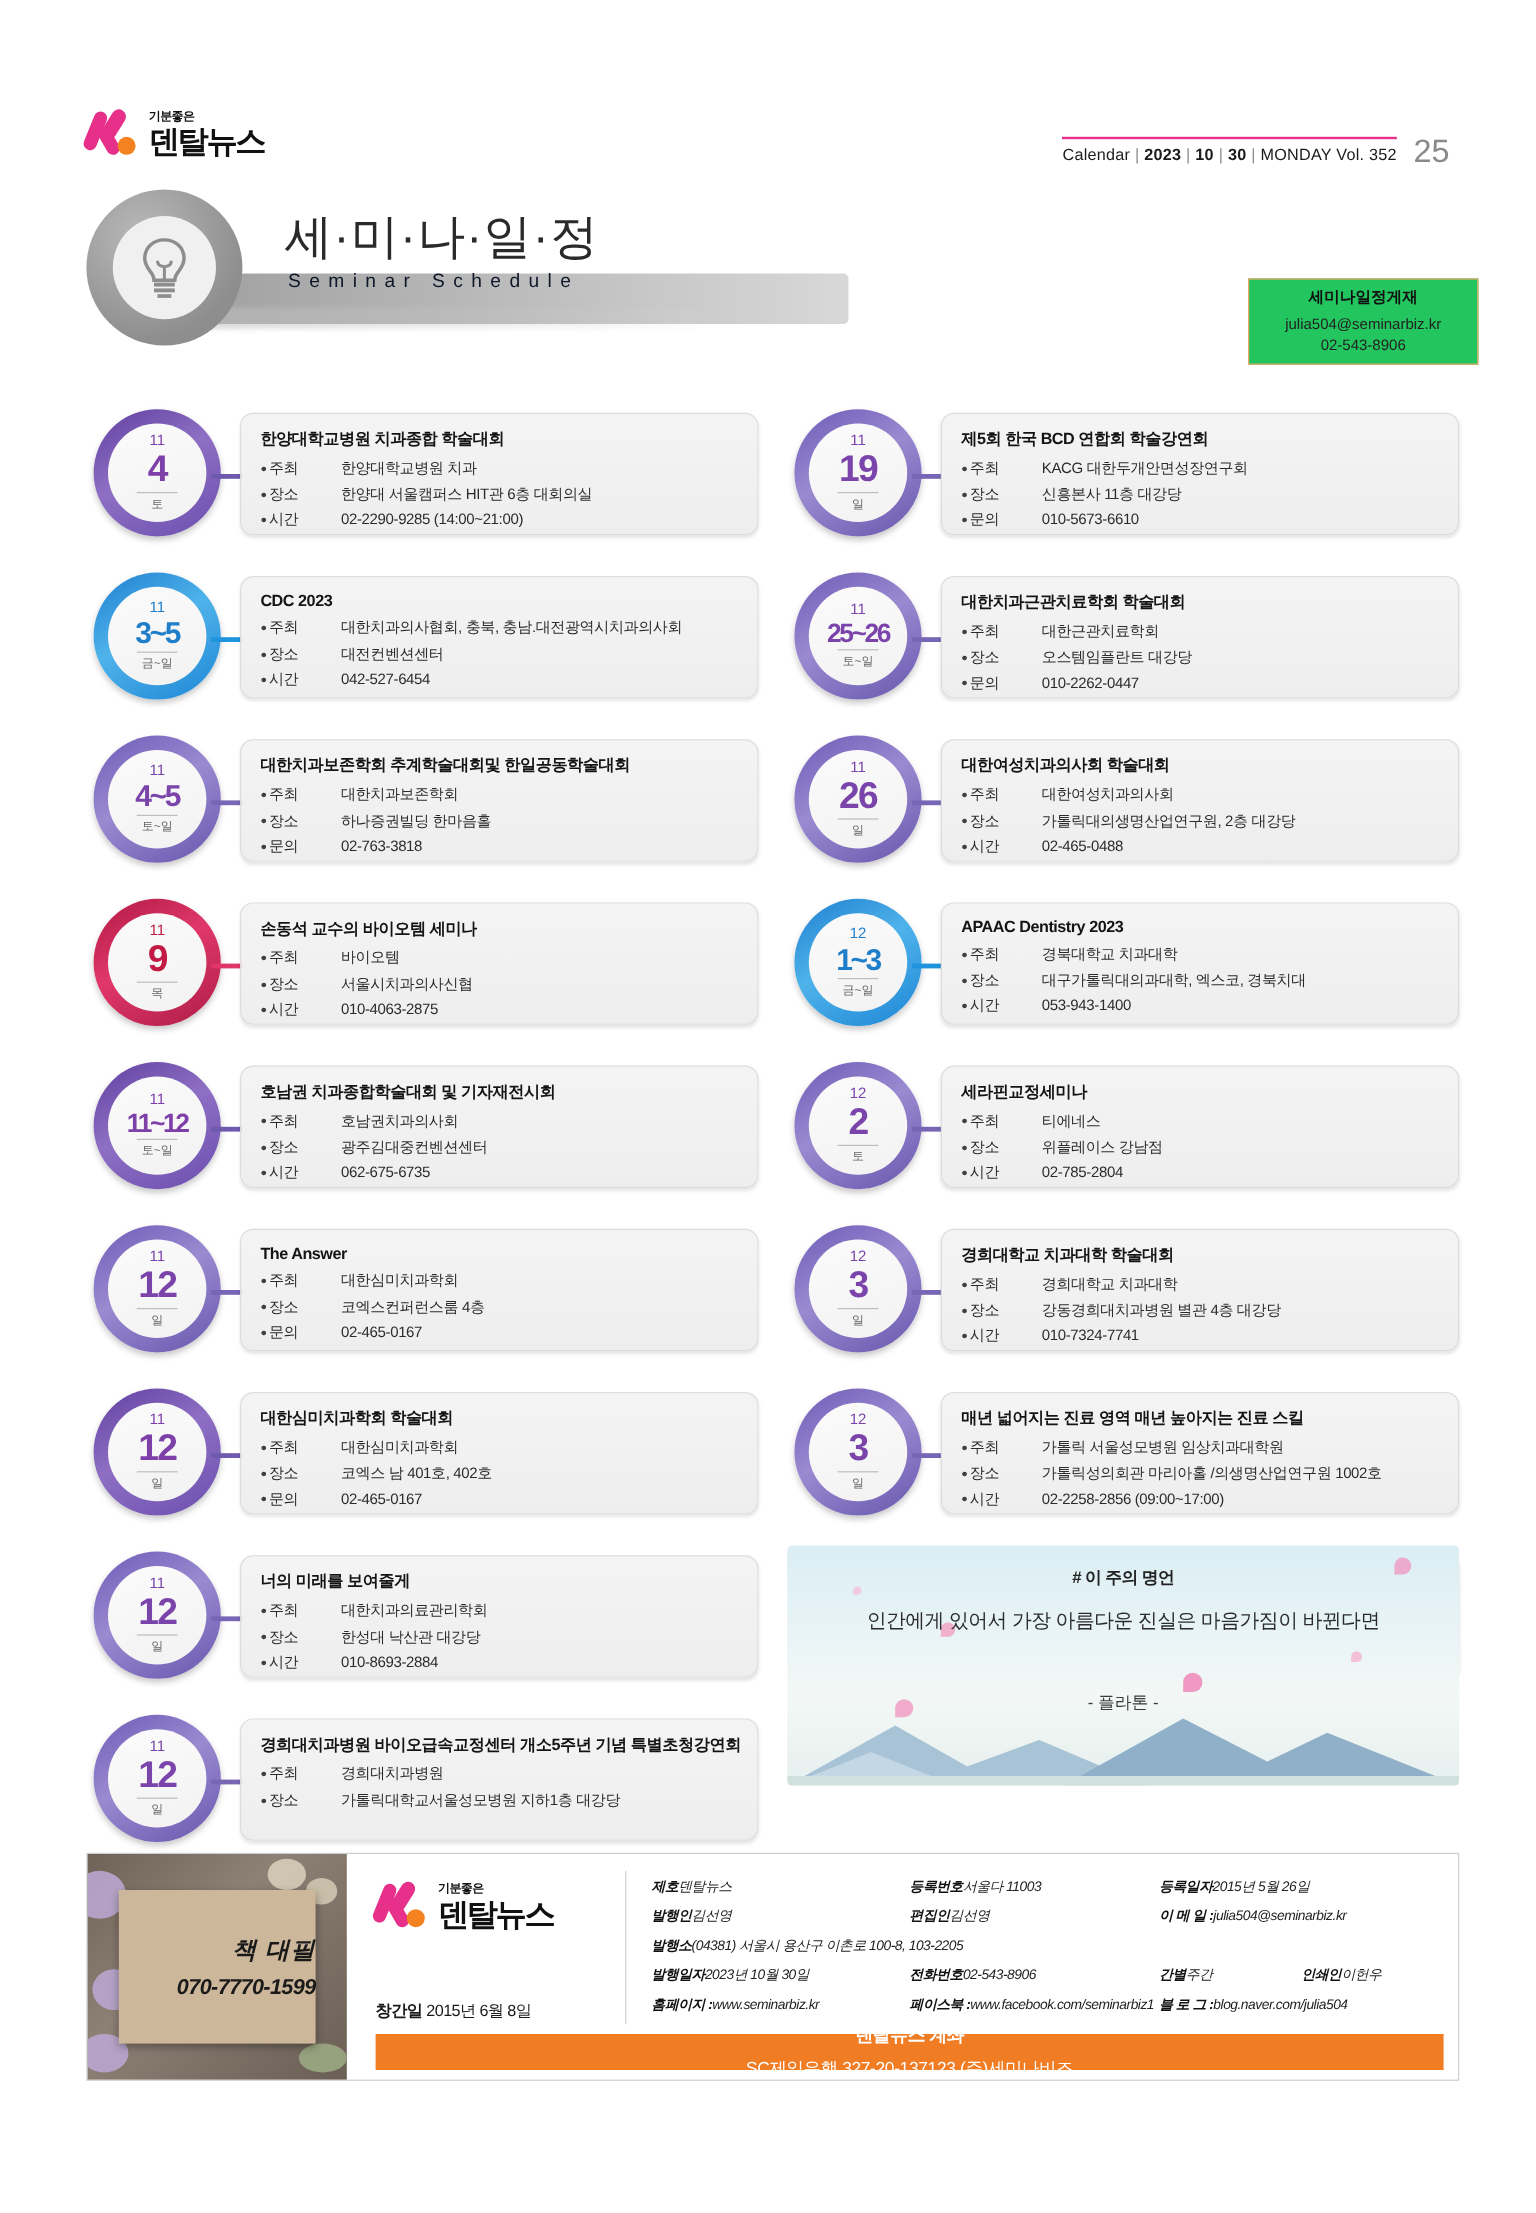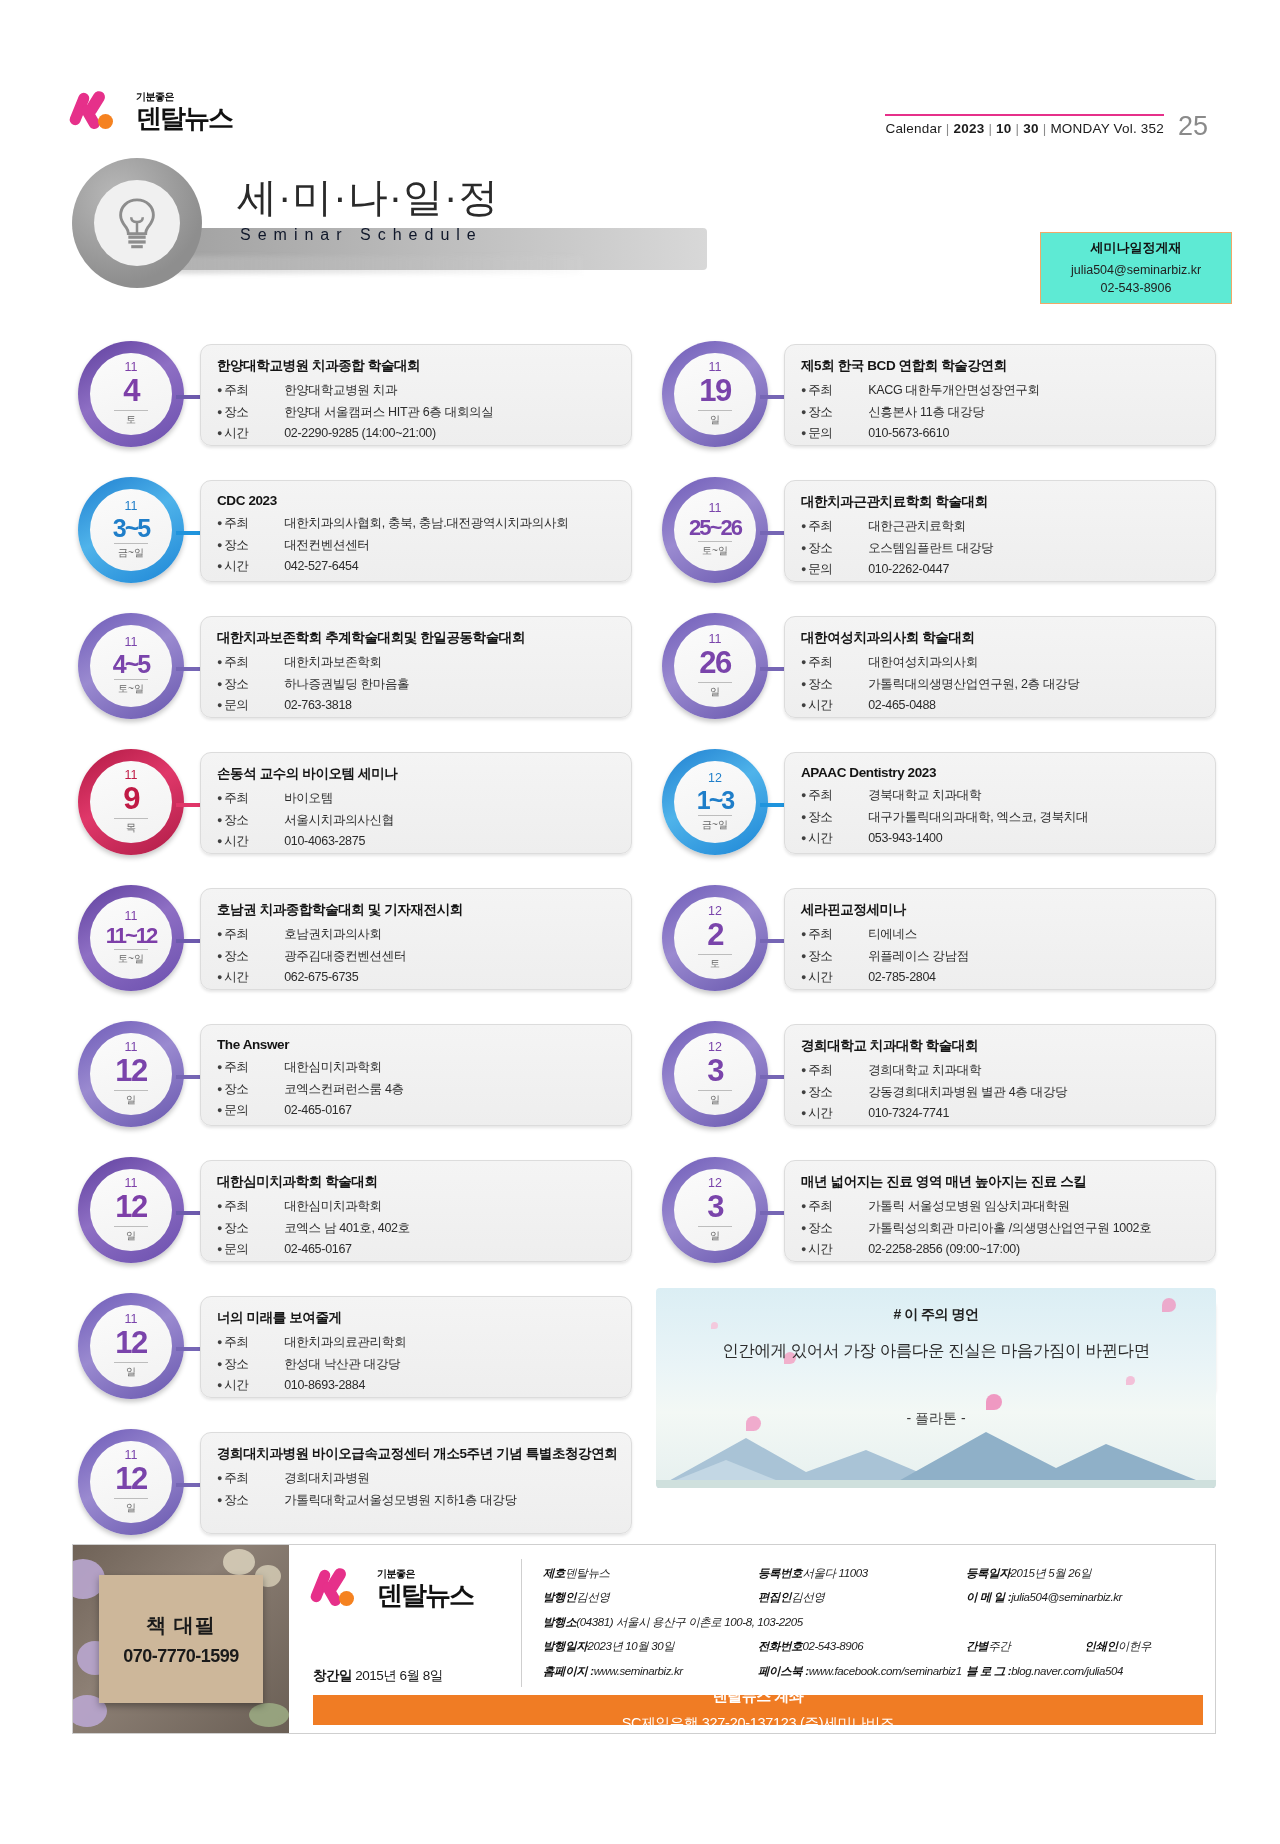--- a/index.html
+++ b/index.html
@@ -23,21 +23,21 @@
     background: #e6308a; border-radius: 6px; transform: rotate(32deg);
   }
   .logo-k3 {
     position: absolute; left: 13px; top: 14px; width: 11px; height: 26px;
     background: #e6308a; border-radius: 6px; transform: rotate(-30deg);
   }
   .logo-dot {
     position: absolute; left: 26px; top: 24px; width: 15px; height: 15px;
     background: #f58220; border-radius: 50%;
   }
-  .logo-text { float: left; margin-left: 18px; }
+  .logo-text { float: left; margin-left: 6px; }
   .logo-sub { font-size: 10px; font-weight: bold; color: #111; letter-spacing: -0.5px; }
   .logo-main { font-size: 26px; font-weight: bold; color: #111; letter-spacing: -2px; line-height: 1; margin-top: 1px; }
 
   .cal-wrap { position: absolute; right: 72px; top: 108px; display: flex; align-items: center; gap: 14px; }
   .cal-line { border-top: 2px solid #e6308a; padding-top: 5px; }
   .cal-text { font-size: 13.5px; color: #1b1b1b; white-space: nowrap; letter-spacing: 0.2px; }
   .cal-text b { font-weight: bold; }
   .cal-text .sep { color: #8c8c8c; margin: 0 4px; }
   .page-num { font-size: 27px; color: #8a8a8a; font-weight: normal; padding-top: 3px; }
 
@@ -69,21 +69,21 @@
     font-size: 40px; font-weight: 300; color: #2a2a2a; letter-spacing: 1px;
   }
   .banner-sub {
     position: absolute; left: 168px; top: 78px;
     font-size: 16px; color: #0f172a; letter-spacing: 7px;
   }
 
   
   .notice-box {
     position: absolute; right: 48px; top: 232px; width: 192px; height: 72px;
-    border: 1px solid #f0a868; background: #5eead4;
+    border: 1px solid #f0a868; background: #22c55e;
     display: flex; flex-direction: column; align-items: center; justify-content: center;
   }
   .notice-title { font-size: 13px; font-weight: bold; color: #111; margin-bottom: 4px; }
   .notice-line { font-size: 12.5px; color: #222; line-height: 1.45; }
 
   
   .col { position: absolute; top: 338px; width: 560px; }
   .col-left { left: 72px; }
   .col-right { left: 656px; }
 
@@ -155,21 +155,21 @@
   .quote-l2 { position: absolute; top: 86px; width: 100%; text-align: center; font-size: 16.5px; color: #2b2b2b; letter-spacing: -0.4px; }
   .quote-src { position: absolute; top: 122px; width: 100%; text-align: center; font-size: 14px; color: #3a3a3a; }
   .petal { position: absolute; border-radius: 50% 50% 50% 0; background: #f2a3c4; opacity: .85; }
 
   
   .footer { position: absolute; left: 72px; top: 1544px; width: 1144px; height: 190px; border: 1px solid #cfcfcf; background: #fff; display: flex; }
   .book-ad { width: 216px; flex: 0 0 216px; position: relative; background: linear-gradient(135deg,#6f6257,#8d8075 40%,#6a5f55); overflow: hidden; }
   .book-card {
     position: absolute; left: 26px; top: 30px; width: 164px; height: 128px;
     background: #cdb79a; display: flex; flex-direction: column;
-    align-items: center; justify-content: center; box-shadow: 0 3px 7px rgba(0,0,0,.35);
+    align-items: flex-end; justify-content: center; box-shadow: 0 3px 7px rgba(0,0,0,.35); font-style: italic;
   }
   .book-t1 { font-size: 20px; font-weight: bold; color: #1a1a1a; letter-spacing: 1px; }
   .book-t2 { font-size: 18px; font-weight: bold; color: #1a1a1a; margin-top: 7px; letter-spacing: -0.5px; }
   .flower { position: absolute; border-radius: 50%; background: #b9a6cf; opacity: .9; }
 
   .foot-main { flex: 1; position: relative; padding: 8px 0 0 0; }
   .foot-logo { position: absolute; left: 24px; top: 22px; width: 190px; }
   .foot-found { position: absolute; left: 24px; top: 122px; font-size: 13.5px; color: #1a1a1a; letter-spacing: -0.5px; }
   .foot-found b { font-weight: bold; }
   .foot-div { position: absolute; left: 232px; top: 14px; width: 1px; height: 128px; background: #cfcfcf; }

